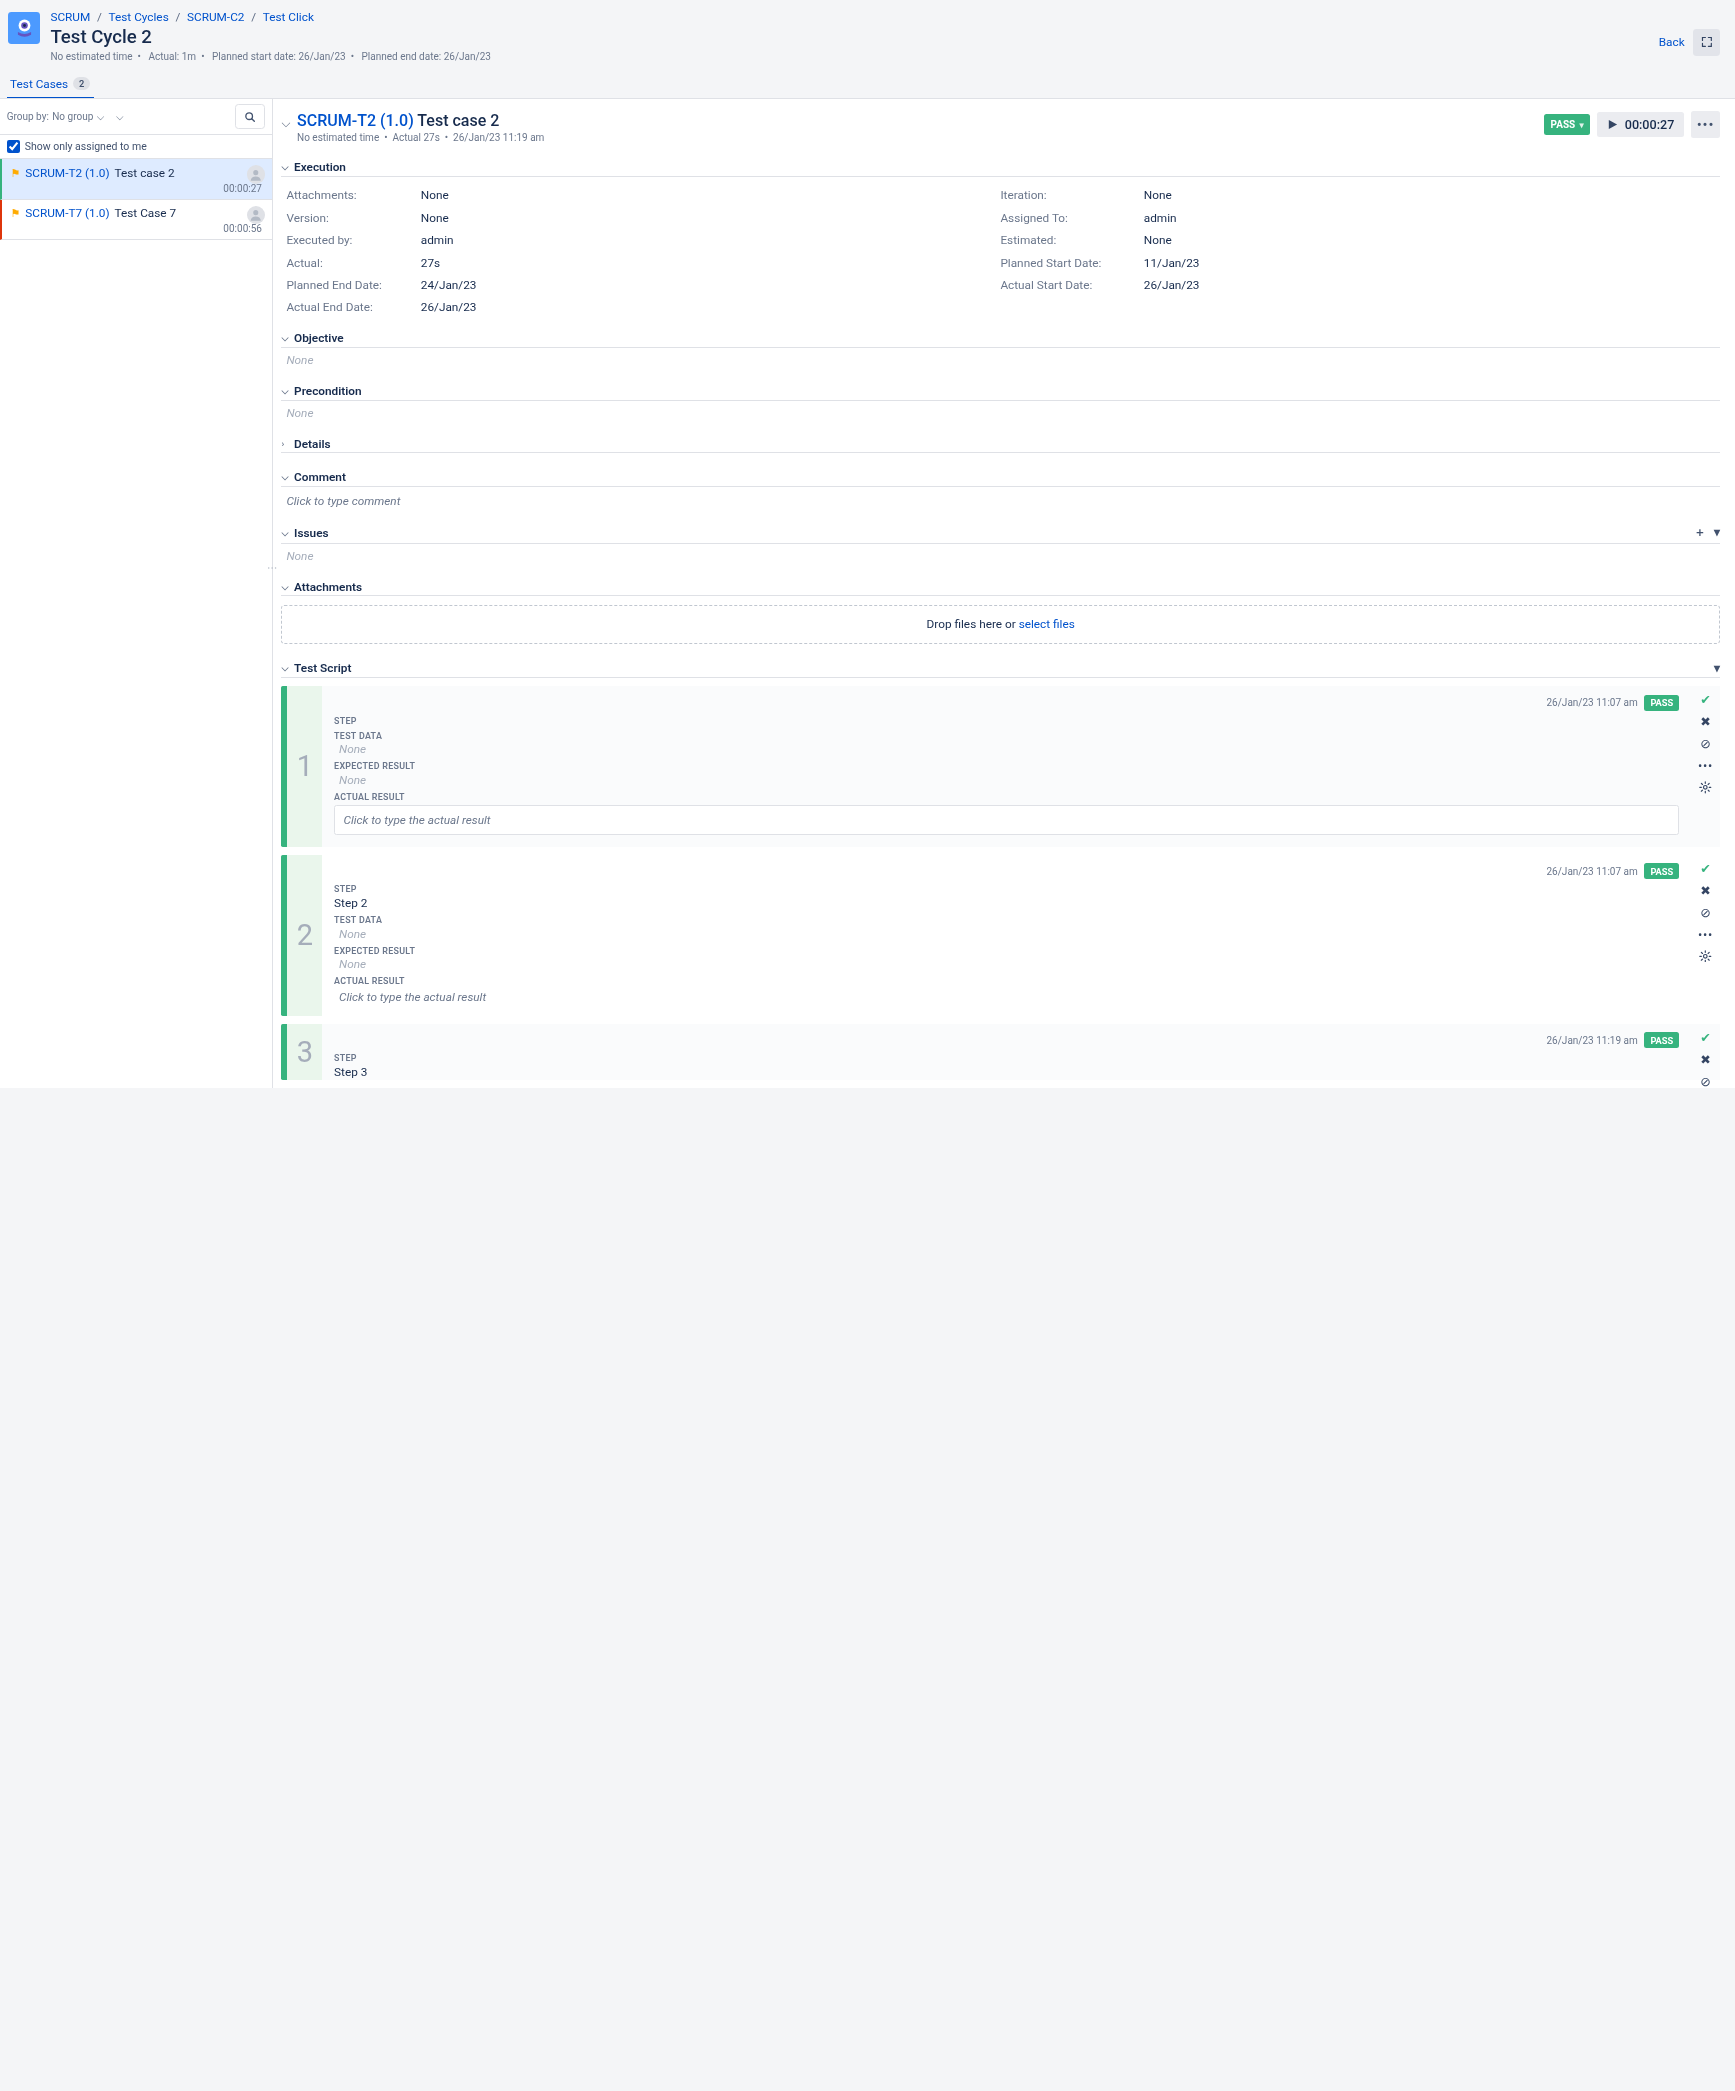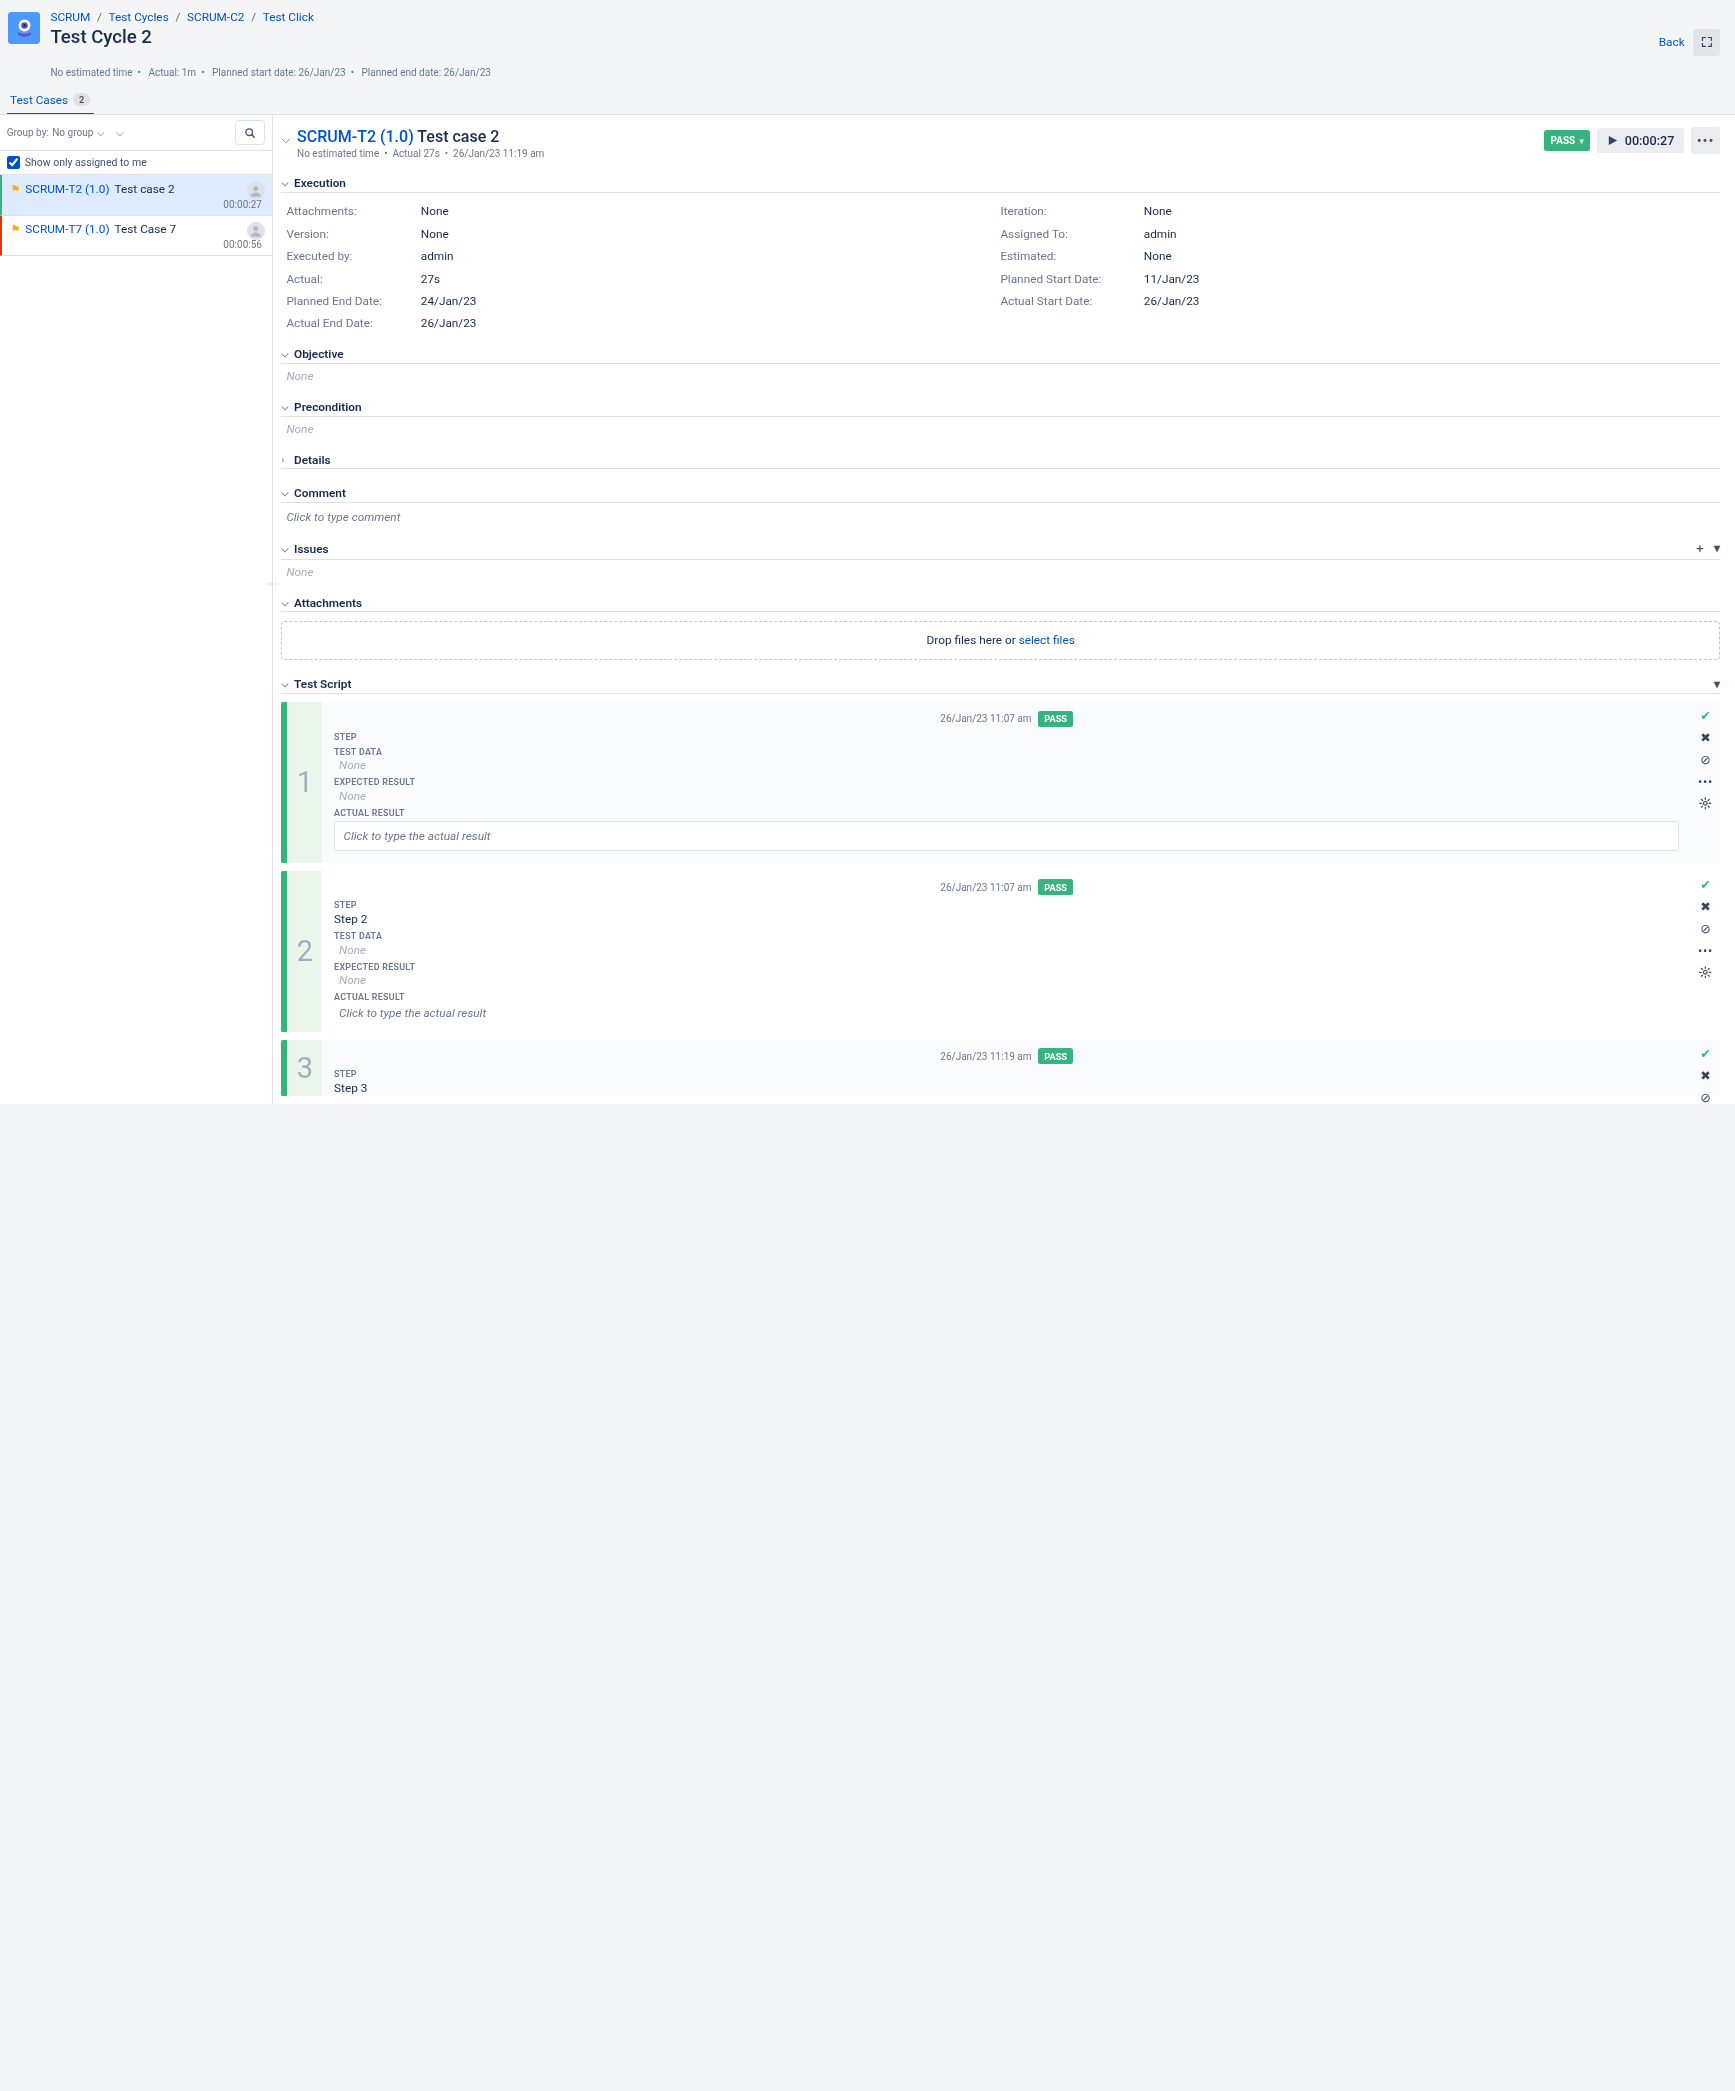--- a/index.html
+++ b/index.html
@@ -23,21 +23,21 @@
     border-radius: 3.4px;
     background: #4c9aff;
     display: flex; align-items: center; justify-content: center;
     margin-top: 1.7px;
   }
   .app-icon svg { width: 25px; height: 25px; }
   .header-main { flex: 1; }
   .breadcrumb { font-size: 11.8px; display: flex; gap: 6.7px; align-items: center; }
   .breadcrumb .sep { color: #5e6c84; }
   .page-title { font-size: 18.6px; font-weight: 500; margin-top: 1.7px; color: #172b4d; }
-  .page-meta { color: #6b778c; font-size: 10px; margin-top: 19px; }
+  .page-meta { color: #6b778c; font-size: 10px; margin-top: 3px; }
   .page-meta .dot { margin: 0 5px; }
   .header-right { display: flex; align-items: center; gap: 8.4px; margin-top: 18.6px; }
   .back-link { color: #0052cc; font-size: 11.8px; }
   .expand-btn {
     width: 27px; height: 27px; background: #e2e4ea; border: none; border-radius: 3.4px;
     display: flex; align-items: center; justify-content: center; cursor: pointer; color: #344563;
   }
 
   .tabs-bar {
     padding: 0 6.7px;
@@ -188,21 +188,21 @@
     background: #fafbfc;
   }
   .step.alt .step-body { background: #fff; }
   .step-actions {
     width: 29px; background: #fafbfc; border-left: 0;
     display: flex; flex-direction: column; align-items: center; padding-top: 6.7px; gap: 8.4px;
     color: #344563;
   }
   .step.alt .step-actions { background: #fff; }
   .step-head {
-    display: flex; justify-content: center; align-items: center; gap: 6.7px;
+    display: flex; justify-content: flex-end; align-items: center; gap: 6.7px;
     font-size: 10px; color: #6b778c; margin-bottom: 1.7px;
   }
   .step-pass {
     background: #36b37e; color: #fff; font-size: 9.3px; font-weight: 700;
     padding: 2.5px 5.9px; border-radius: 2.5px;
   }
   .flabel { font-size: 8.9px; letter-spacing: 0.3px; color: #6b778c; font-weight: 600; margin-top: 5px; }
   .fval { color: #172b4d; font-size: 11.8px; margin-top: 1.7px; }
   .fnone { color: #a5adba; font-style: italic; font-size: 11.8px; margin-left: 5px; margin-top: 1.7px; }
   .actual-input {

